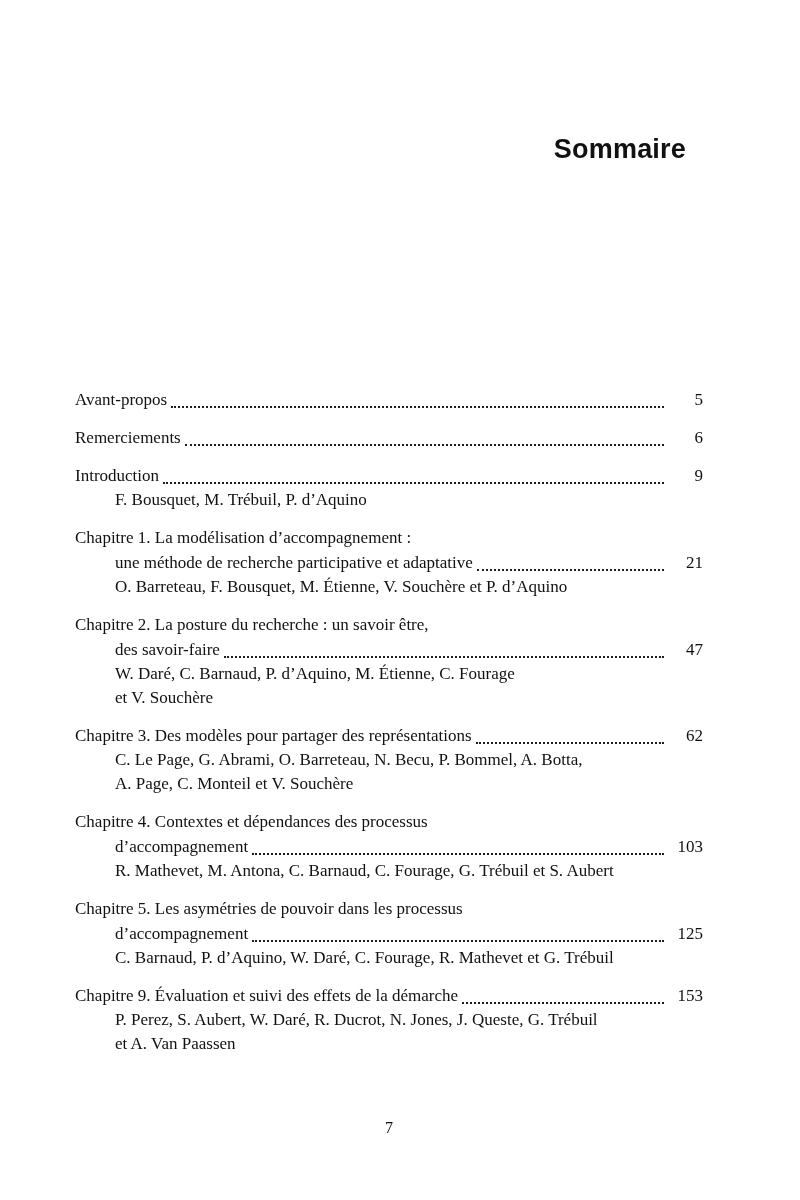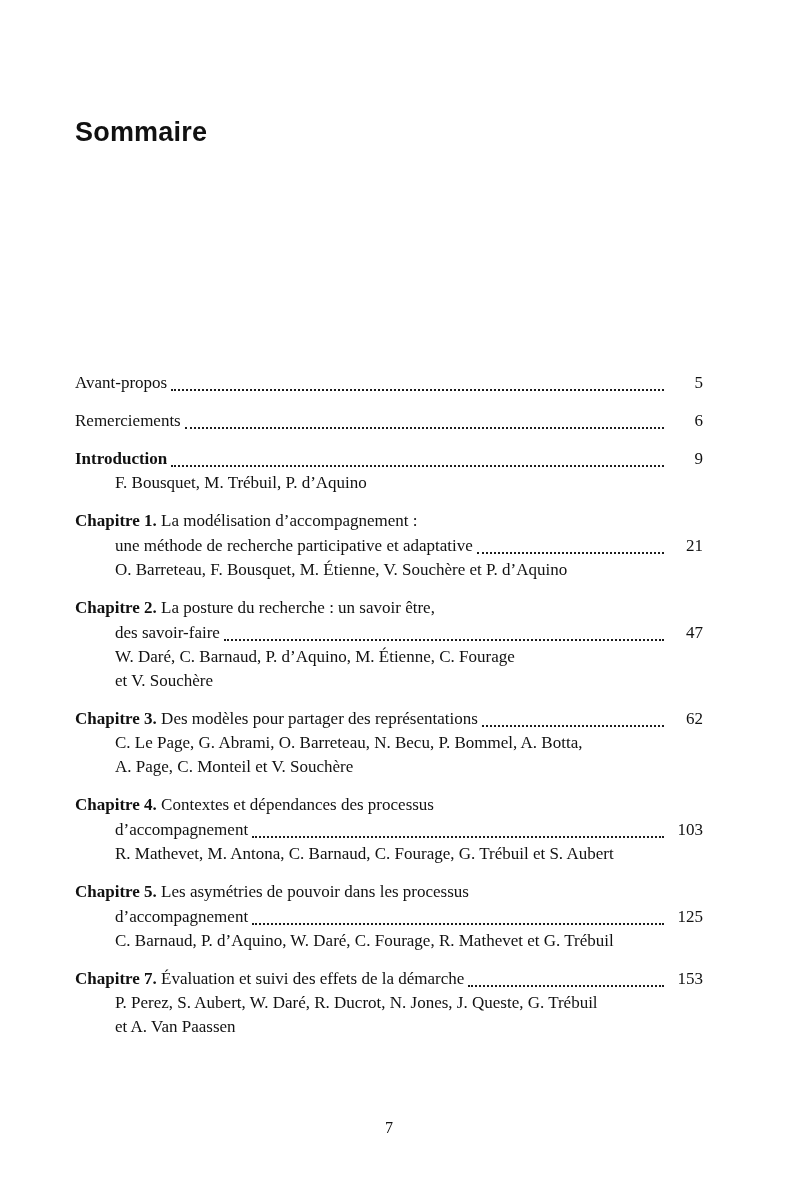--- a/index.html
+++ b/index.html
@@ -17,46 +17,47 @@
     font-size: 17px;
     overflow: hidden;
   }
   .content {
     position: absolute;
     left: 75px;
     top: 0;
     width: 628px;
   }
   .doc-title {
-    margin: 0;
+    margin: 17px;
     padding-top: 116px;
     font-family: "Liberation Sans", sans-serif;
     font-weight: 700;
     font-size: 27px;
     line-height: 32px;
     color: #111111;
     letter-spacing: 0.2px;
+    text-align: right;
   }
   .toc {
     margin-top: 222px;
   }
   .toc-entry {
     margin-bottom: 13px;
   }
   .toc-line {
     display: flex;
     align-items: flex-end;
     line-height: 25px;
     white-space: nowrap;
   }
   .toc-line.indent {
     padding-left: 40px;
   }
   .toc-text .bold {
-    font-weight: 700;
+    font-weight: 400;
   }
   .leader {
     flex: 1 1 auto;
     min-width: 18px;
     margin: 0 5px 0 4px;
     border-bottom: 2px dotted #1c1c1c;
     transform: translateY(-4px);
   }
   .pagenum {
     flex: 0 0 auto;
@@ -131,20 +132,20 @@
             <span class="pagenum">103</span>
           </div><span></span><div class="author-line">R. Mathevet, M. Antona, C. Barnaud, C. Fourage, G. Trébuil et S. Aubert</div></div>
         <div class="toc-entry"><div class="toc-line">
             <span class="toc-text"><span class="bold">Chapitre 5.</span><span> Les asymétries de pouvoir dans les processus</span></span>
           </div><div class="toc-line indent">
             <span class="toc-text">d’accompagnement</span>
             <span class="leader"></span>
             <span class="pagenum">125</span>
           </div><span></span><div class="author-line">C. Barnaud, P. d’Aquino, W. Daré, C. Fourage, R. Mathevet et G. Trébuil</div></div>
         <div class="toc-entry"><div class="toc-line">
-            <span class="toc-text"><span class="bold">Chapitre 7.</span><span> Évaluation et suivi des effets de la démarche</span></span>
+            <span class="toc-text"><span class="bold">Chapitre 9.</span><span> Évaluation et suivi des effets de la démarche</span></span>
             <span class="leader"></span>
             <span class="pagenum">153</span>
           </div><span></span><div class="author-line">P. Perez, S. Aubert, W. Daré, R. Ducrot, N. Jones, J. Queste, G. Trébuil</div><span></span><div class="author-line">et A. Van Paassen</div></div>
       </div>
   </div>
   <div class="folio">7</div>
 </div>
 
 </body></html>

